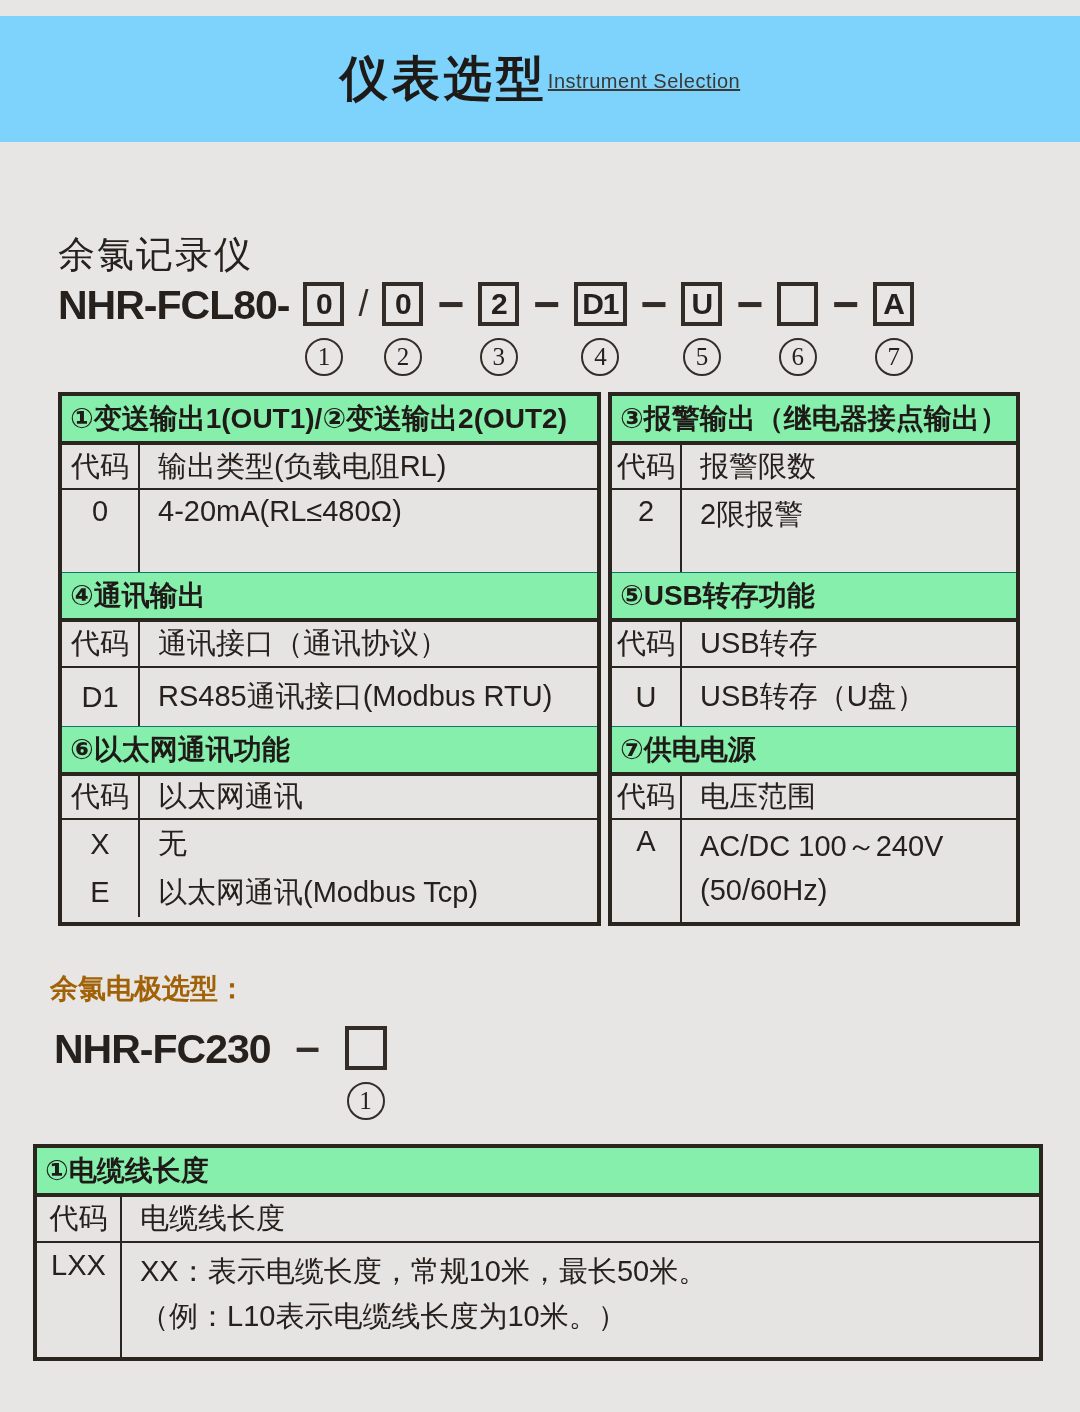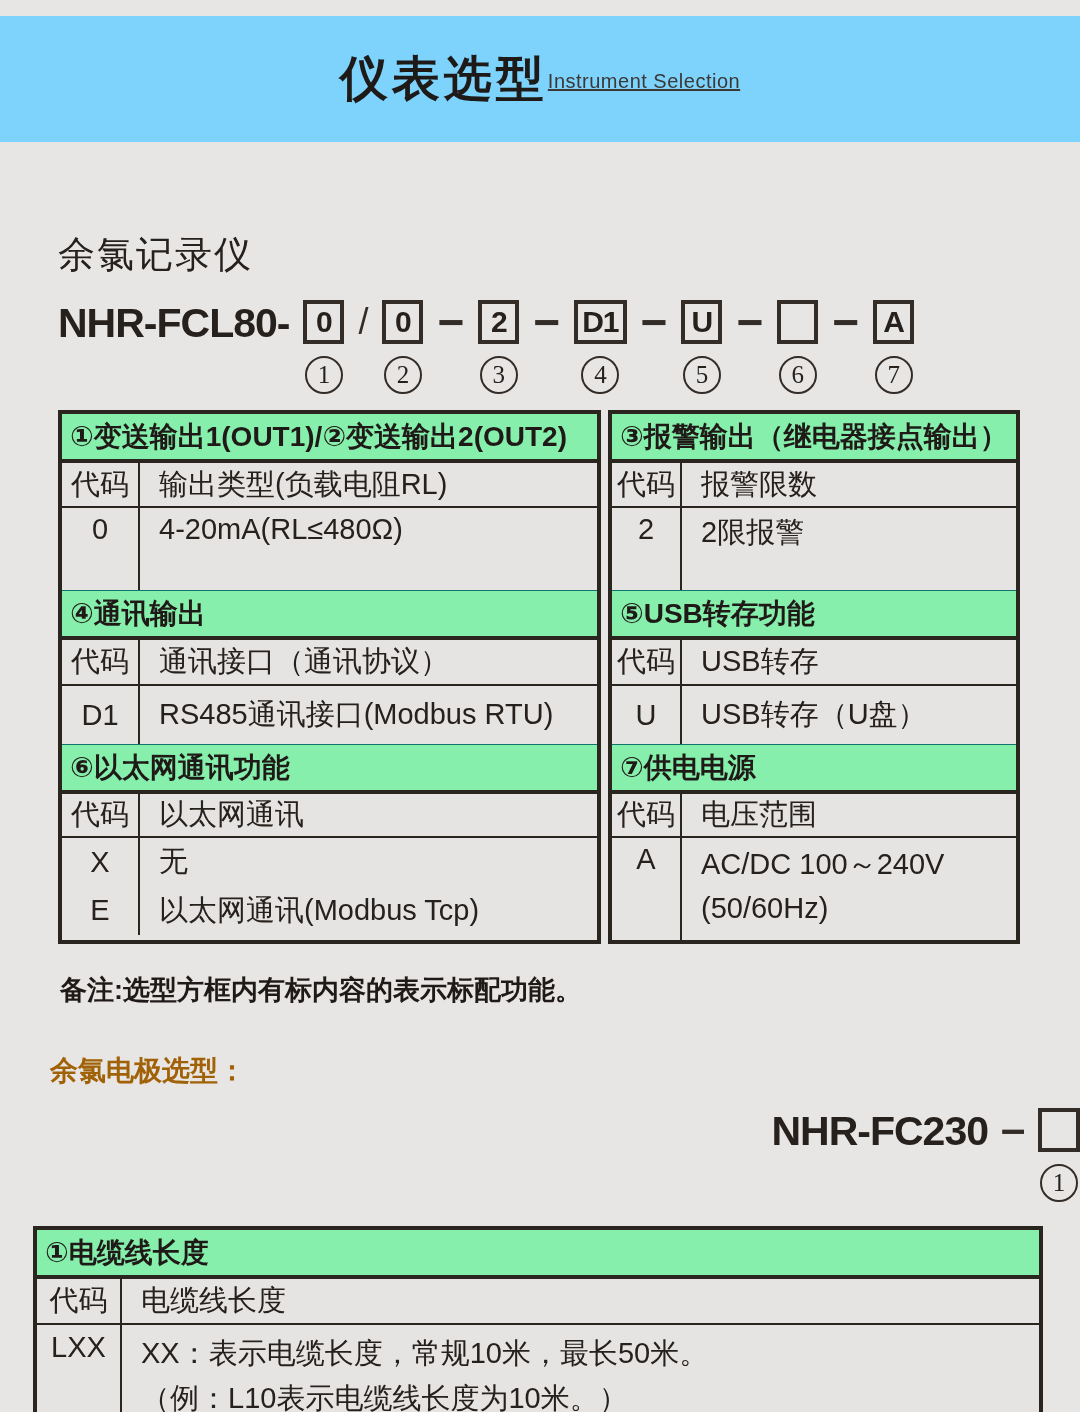--- a/index.html
+++ b/index.html
@@ -14,21 +14,21 @@
   .title-band{
     height:126px;background:#7dd3fc;
     display:flex;flex-direction:row;align-items:center;justify-content:center;
   }
   .page-title{font-size:48px;font-weight:700;letter-spacing:4px;color:#1d1a18;line-height:1.1;}
   .page-subtitle{font-size:20px;color:#3b3836;margin-top:4px;letter-spacing:0.5px;text-decoration:underline;}
 
   .content{padding-left:58px;}
 
   .recorder-heading{margin-top:88px;font-size:37px;font-weight:500;letter-spacing:2px;color:#27211d;}
-  .model-line{display:flex;align-items:flex-start;gap:14px;margin-top:20px;}
+  .model-line{display:flex;align-items:flex-start;gap:14px;margin-top:2px;}
   .model-prefix{font-size:41px;font-weight:700;letter-spacing:-1px;height:46px;display:flex;align-items:center;color:#27211d;}
   .seg{display:flex;flex-direction:column;align-items:center;}
   .model-box{
     box-sizing:border-box;min-width:41px;height:44px;padding:0 4px;
     border:4px solid #332c27;display:flex;align-items:center;justify-content:center;
     font-size:30px;font-weight:600;letter-spacing:-1px;color:#27211d;background:transparent;
   }
   .circ{
     box-sizing:border-box;width:38px;height:38px;margin-top:12px;
     border:2.5px solid #332c27;border-radius:50%;
@@ -40,37 +40,37 @@
 
   
   .spec-grid{display:grid;grid-template-columns:543px 412px;column-gap:7px;margin-top:16px;}
   .col{border:4px solid #2b2520;background:#e6e4e3;}
   .col section + section{border-top:1px solid #0f766e;}
   .sec-title{
     background:#86efac;border-bottom:4px solid #2b2520;
     height:45px;display:flex;align-items:center;padding:0 8px;
     font-size:28px;font-weight:700;color:#1f1a17;white-space:nowrap;overflow:hidden;
   }
-  .row{display:grid;grid-template-columns:var(--codew,78px) 1fr;gap:7px;}
+  .row{display:grid;grid-template-columns:var(--codew,78px) 1fr;}
   .row + .row{border-top:2px solid #2b2520;}
   .row.cont{border-top:none;}
   .cell{display:flex;align-items:center;font-size:29px;color:#27211d;}
   .cell.code{justify-content:center;border-right:2px solid #2b2520;}
-  .cell.desc{padding-left:12px;white-space:nowrap;overflow:hidden;}
+  .cell.desc{padding-left:18px;white-space:nowrap;overflow:hidden;}
   .h43{height:43px;} .h44{height:44px;} .h42{height:42px;}
   .h77{height:77px;align-items:flex-start;padding-top:5px;}
   .h58{height:58px;}
   .h48{height:48px;} .h49{height:49px;}
   .h97{height:97px;align-items:flex-start;padding-top:5px;}
   .col.right .row{--codew:70px;}
   .desc .two-line{line-height:1.5;}
 
   .note{margin-top:28px;margin-left:2px;font-size:27px;font-weight:700;color:#1f1a17;}
   .electrode-heading{margin-top:44px;margin-left:-8px;font-size:28px;font-weight:700;color:#a16207;}
-  .model-line.electrode{margin-top:18px;margin-left:-4px;gap:2px;justify-content:flex-end;}
+  .model-line.electrode{margin-top:18px;margin-left:-4px;gap:14px;}
   .model-line.electrode .model-box{width:42px;height:44px;}
 
   .cable-table{margin-top:24px;margin-left:-25px;width:1010px;box-sizing:border-box;border:4px solid #2b2520;background:#e6e4e3;}
   .cable-table .row{--codew:85px;}
   .cable-lxx{height:108px;align-items:flex-start;padding-top:6px;}
   .cable-lxx.code{justify-content:center;}
   .cable-desc-lines{line-height:1.55;font-size:29px;padding-top:0;}
 </style>
 </head>
 <body>
@@ -203,21 +203,20 @@
                 <div>AC/DC 100～240V</div>
                 <div>(50/60Hz)</div>
               </div>
             </div>
           </div>
         </section>
       </div>
 
     </div>
 
-    <div class="note">备注:选型方框内有标内容的表示标配功能。</div>
 
     <div class="electrode-heading">余氯电极选型：</div>
 
     <div class="model-line electrode">
       <span class="model-prefix">NHR-FC230</span>
       <span class="sep">－</span>
       <span class="seg">
         <span class="model-box"></span>
         <span class="circ">1</span>
       </span>

